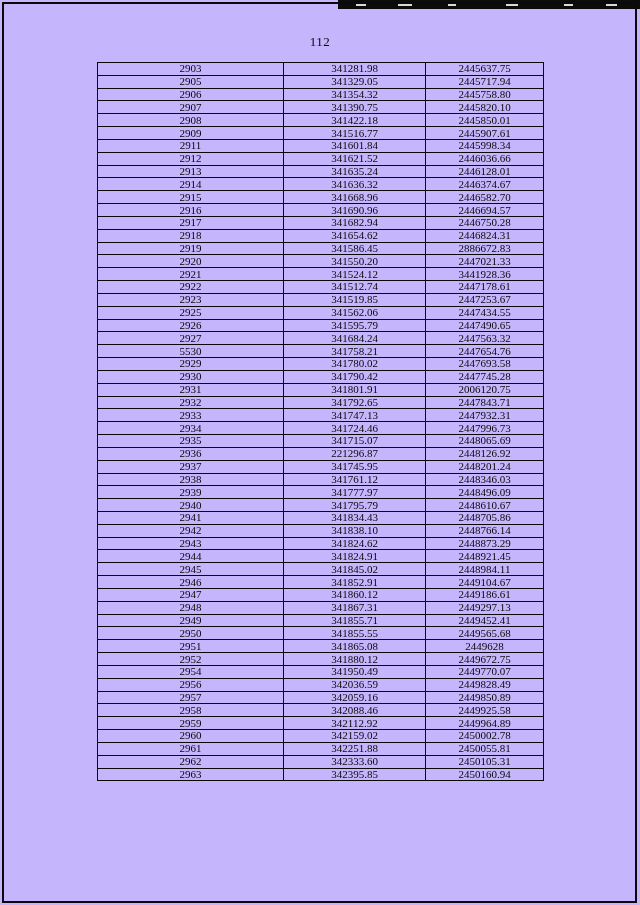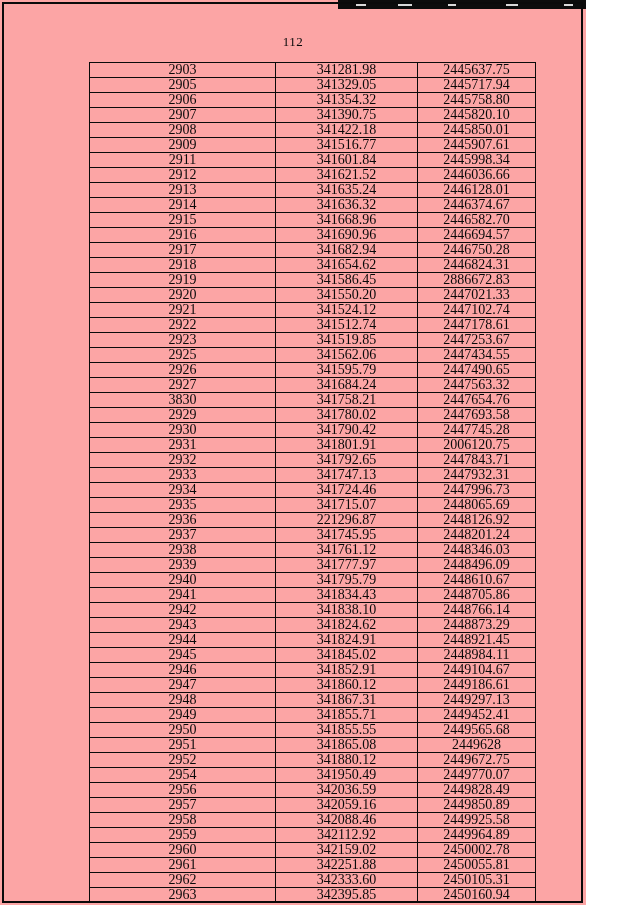--- a/index.html
+++ b/index.html
@@ -3,23 +3,23 @@
 <meta charset="utf-8">
 <style>
   html, body {
     margin: 0;
     padding: 0;
     background: #ffffff;
     font-family: "Liberation Serif", "DejaVu Serif", serif;
   }
   .page {
     position: relative;
-    width: 586px;
+    width: 640px;
     height: 905px;
-    background: #fca5a5;
+    background: #c4b5fd;
     overflow: hidden;
   }
   .page-border {
     position: absolute;
     left: 2px;
     top: 2px;
     right: 3px;
     bottom: 2px;
     border: 2px solid #0a0a0a;
     pointer-events: none;
@@ -49,26 +49,26 @@
     top: 34px;
     left: 0;
     width: 100%;
     text-align: center;
     font-size: 13px;
     color: #0a0a0a;
     letter-spacing: 0.5px;
   }
   table.data-table {
     position: absolute;
-    left: 89px;
+    left: 97px;
     top: 62px;
     width: 446px;
     border-collapse: collapse;
     table-layout: fixed;
-    font-size: 14px;
+    font-size: 11px;
     color: #0a0a0a;
   }
   table.data-table td {
     border: 1px solid #0a0a0a;
     height: 11.84px;
     padding: 0;
     text-align: center;
     vertical-align: middle;
     line-height: 1;
     overflow: hidden;
@@ -179,21 +179,21 @@
           <td>2886672.83</td>
         </tr>
         <tr>
           <td>2920</td>
           <td>341550.20</td>
           <td>2447021.33</td>
         </tr>
         <tr>
           <td>2921</td>
           <td>341524.12</td>
-          <td>2447102.74</td>
+          <td>3441928.36</td>
         </tr>
         <tr>
           <td>2922</td>
           <td>341512.74</td>
           <td>2447178.61</td>
         </tr>
         <tr>
           <td>2923</td>
           <td>341519.85</td>
           <td>2447253.67</td>
@@ -207,21 +207,21 @@
           <td>2926</td>
           <td>341595.79</td>
           <td>2447490.65</td>
         </tr>
         <tr>
           <td>2927</td>
           <td>341684.24</td>
           <td>2447563.32</td>
         </tr>
         <tr>
-          <td>3830</td>
+          <td>5530</td>
           <td>341758.21</td>
           <td>2447654.76</td>
         </tr>
         <tr>
           <td>2929</td>
           <td>341780.02</td>
           <td>2447693.58</td>
         </tr>
         <tr>
           <td>2930</td>

